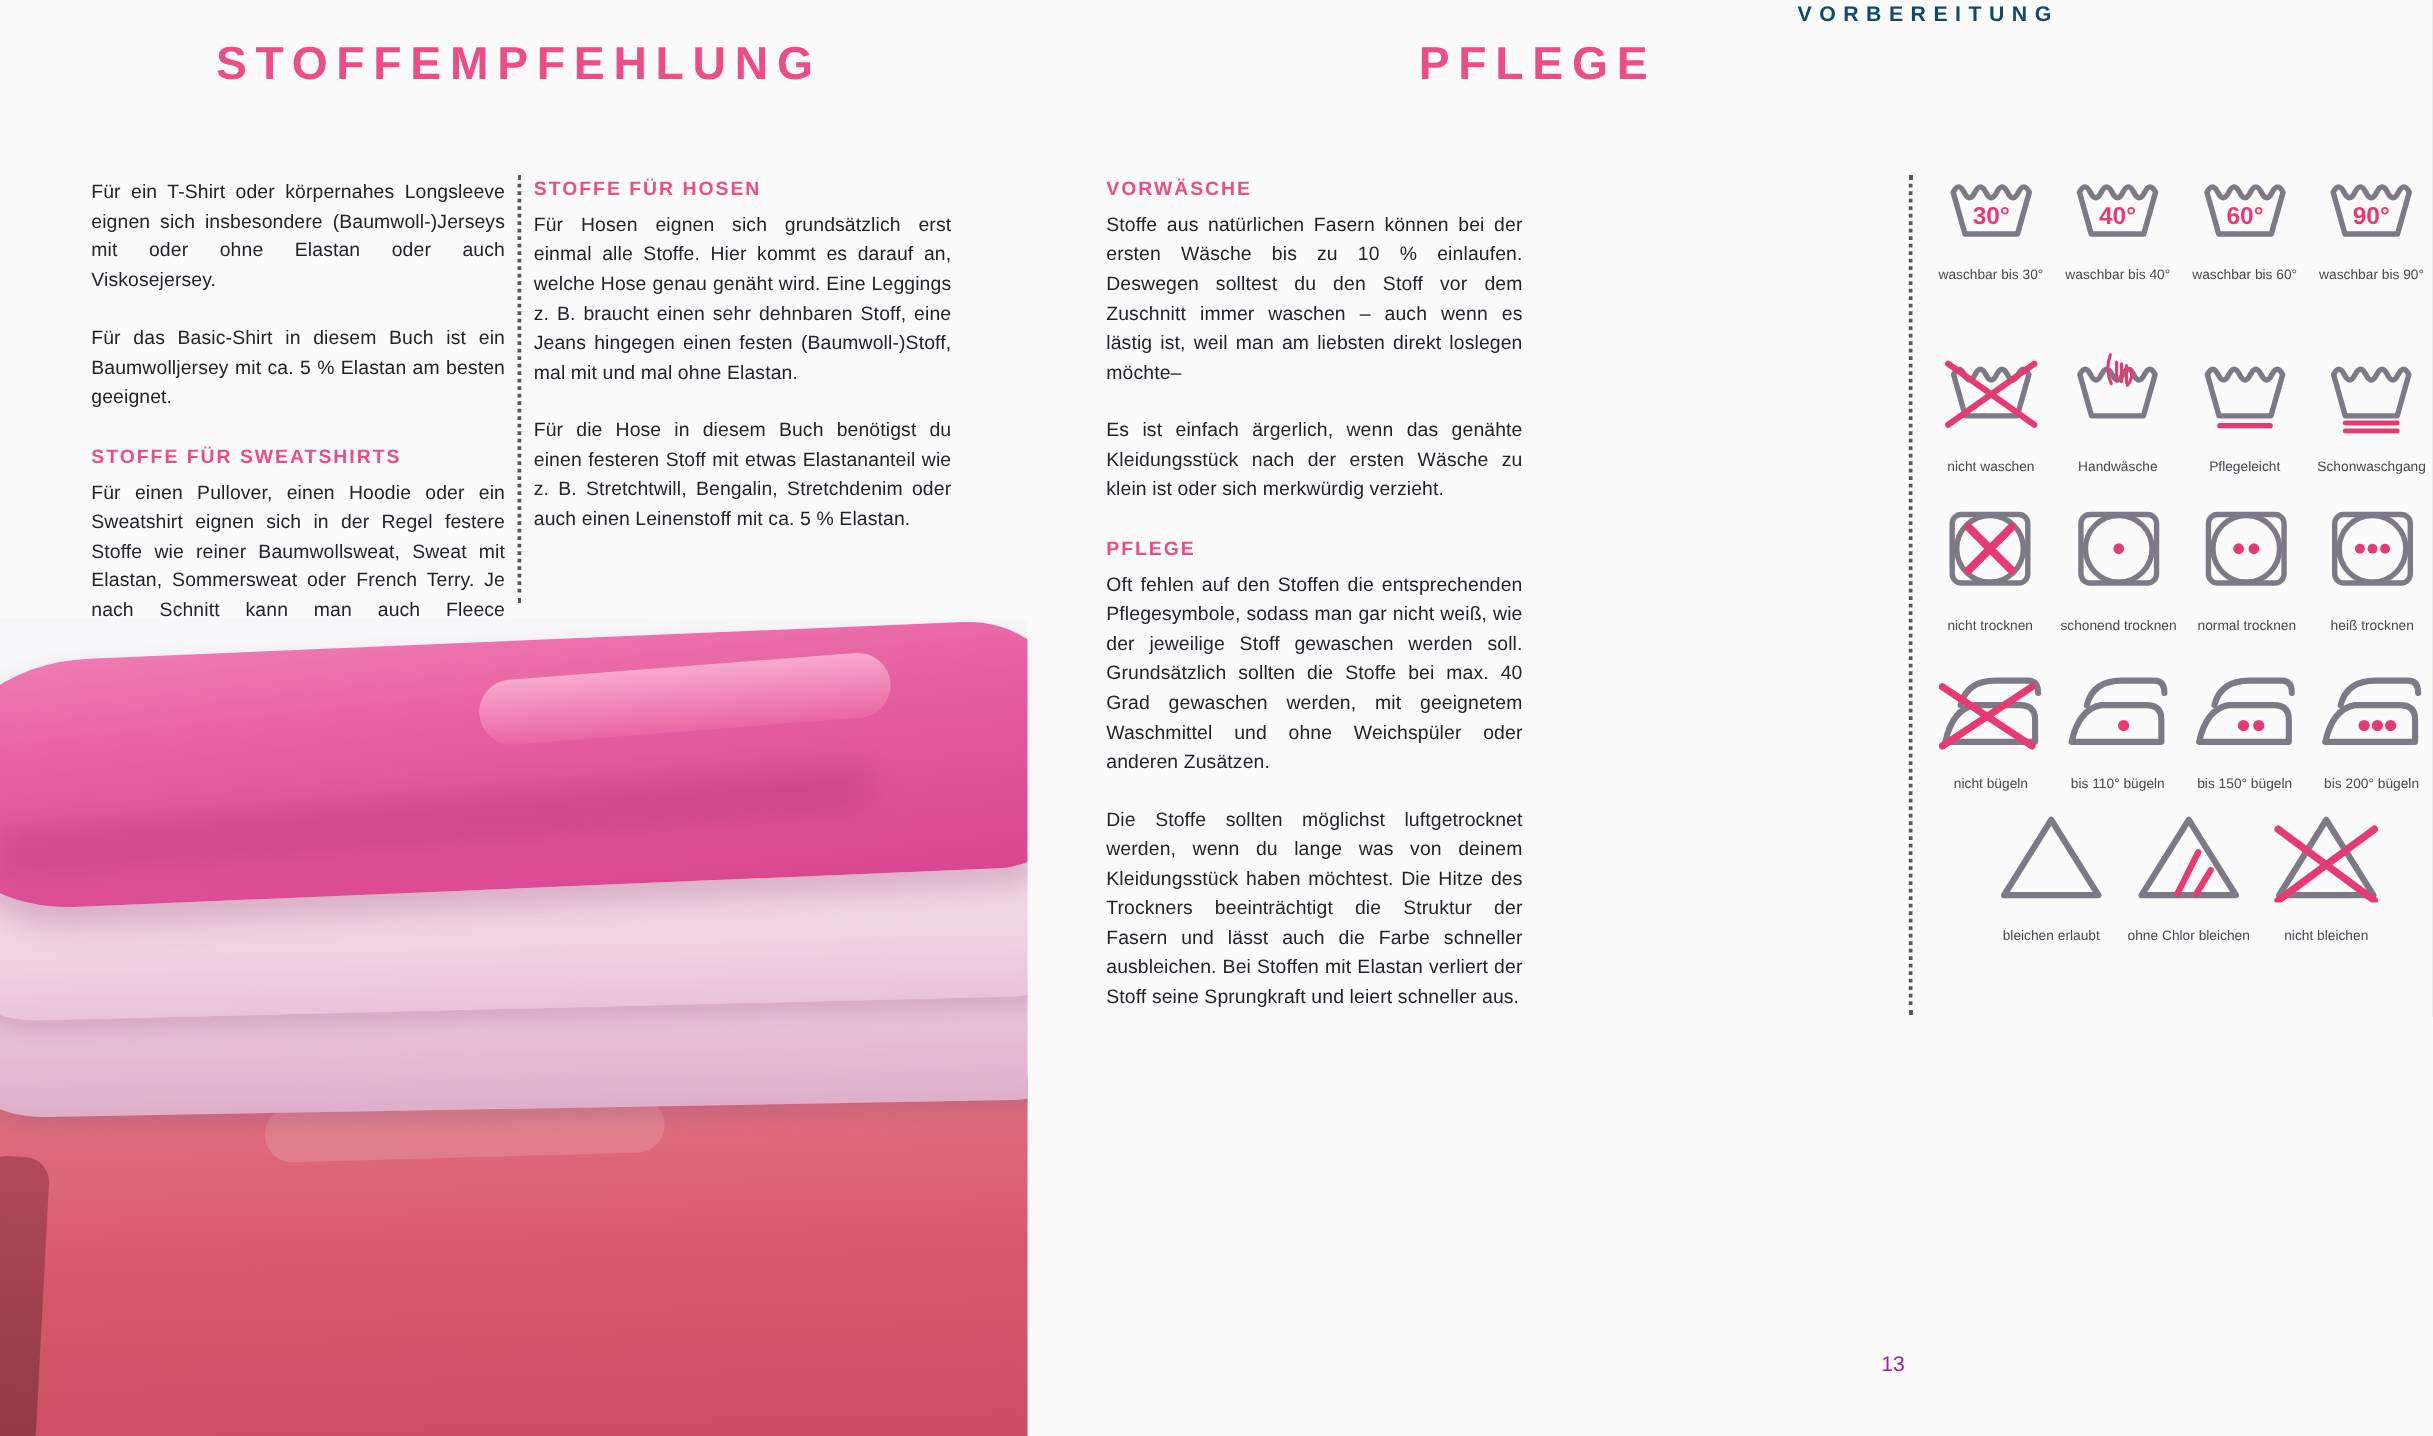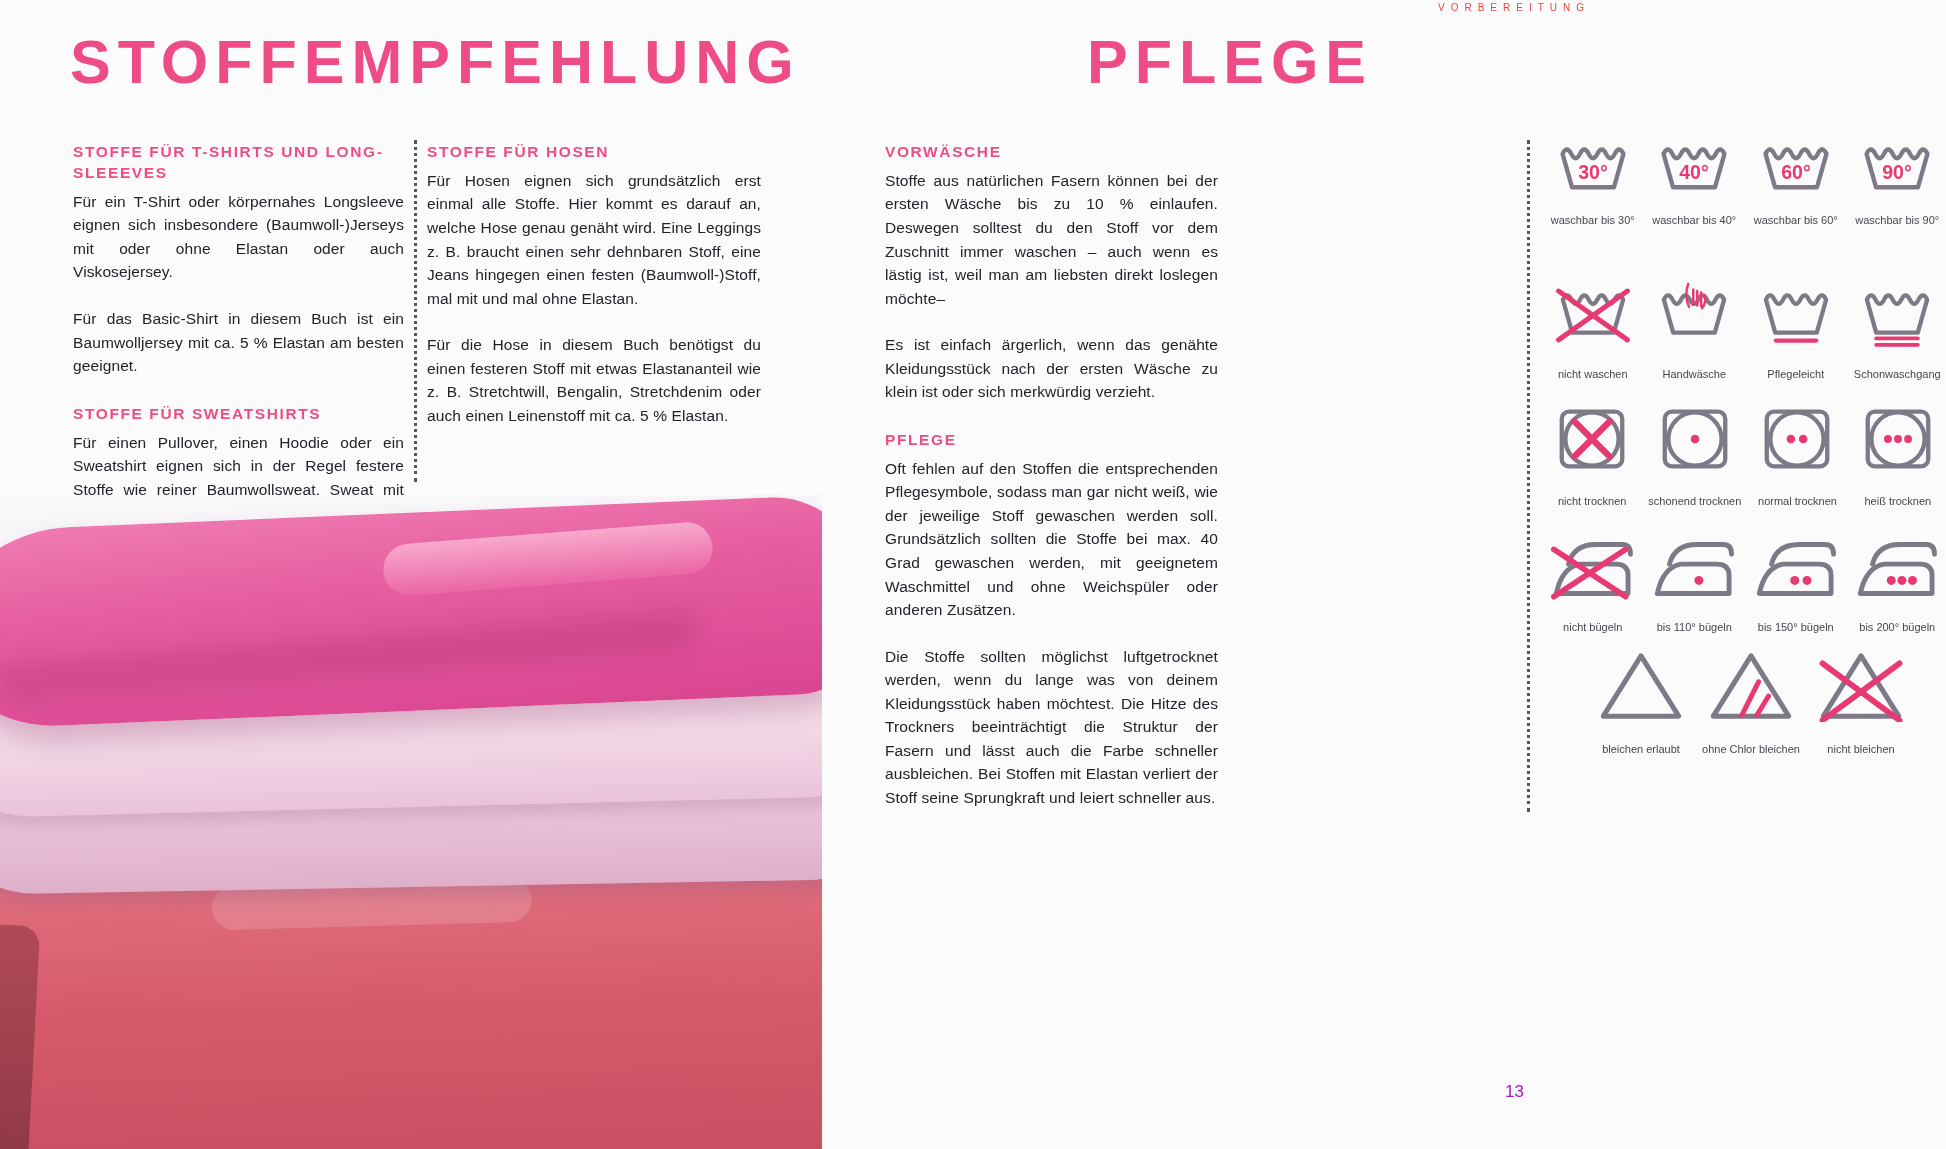--- a/index.html
+++ b/index.html
@@ -5,26 +5,26 @@
   :root{
     --accent:#ed4c86; --sg:#7d7987; --sp:#e83a72; --txt:#222228;
   }
   *{box-sizing:border-box;}
   html,body{margin:0;padding:0;background:#ddd;}
   .stage{
     position:relative;width:1946px;height:1149px;background:#fcfbfc;
     font-family:"Liberation Sans",sans-serif;color:var(--txt);overflow:hidden;
   }
   .big-title{
-    position:absolute;margin:0;font-size:61px;font-weight:800;letter-spacing:7px;
+    position:absolute;margin:0;font-size:37px;font-weight:800;letter-spacing:7px;
     color:var(--accent);text-align:center;line-height:1;
   }
   .running-head{
-    position:absolute;left:1438px;top:2px;width:220px;font-size:10px;
-    letter-spacing:6px;color:#ef4444;font-weight:400;
+    position:absolute;left:1438px;top:2px;width:220px;font-size:17px;
+    letter-spacing:6px;color:#0c4a6e;font-weight:700;
   }
   .col{position:absolute;top:142px;}
   .col1{left:73px;width:331px;}
   .col2{left:427px;width:334px;}
   .col3{left:885px;width:333px;}
   h2.sec{
     margin:26px 0 6px;font-size:15.5px;font-weight:700;letter-spacing:1.6px;
     color:var(--accent);line-height:1.35;
   }
   h2.sec.first{margin-top:0;}
@@ -84,21 +84,20 @@
       background:linear-gradient(180deg,#b14a58,#8f3844);transform:rotate(3deg);}
 </style>
 </head>
 <body>
 
 <div class="stage">
 
   <h1 class="big-title" style="left:70px;top:32px;width:690px;">STOFFEMPFEHLUNG</h1>
 
   <div class="col col1">
-    <h2 class="sec first">STOFFE FÜR T-SHIRTS UND LONG-SLEEEVES</h2>
     <p class="body">Für ein T-Shirt oder körpernahes Longsleeve eignen sich insbesondere (Baumwoll-)Jerseys mit oder ohne Elastan oder auch Viskosejersey.</p>
     <p class="body">Für das Basic-Shirt in diesem Buch ist ein Baumwolljersey mit ca. 5 % Elastan am besten geeignet.</p>
     <h2 class="sec">STOFFE FÜR SWEATSHIRTS</h2>
     <p class="body">Für einen Pullover, einen Hoodie oder ein Sweatshirt eignen sich in der Regel festere Stoffe wie reiner Baumwollsweat, Sweat mit Elastan, Sommersweat oder French Terry. Je nach Schnitt kann man auch Fleece verwenden.</p>
     <p class="body">Das Sweatshirt in diesem Buch wird aus einem Sweat mit ca. 5 % Elastan genäht.</p>
   </div>
 
   <div class="vdots" style="left:414px;top:140px;height:342px;"></div>
 
   <div class="col col2">

